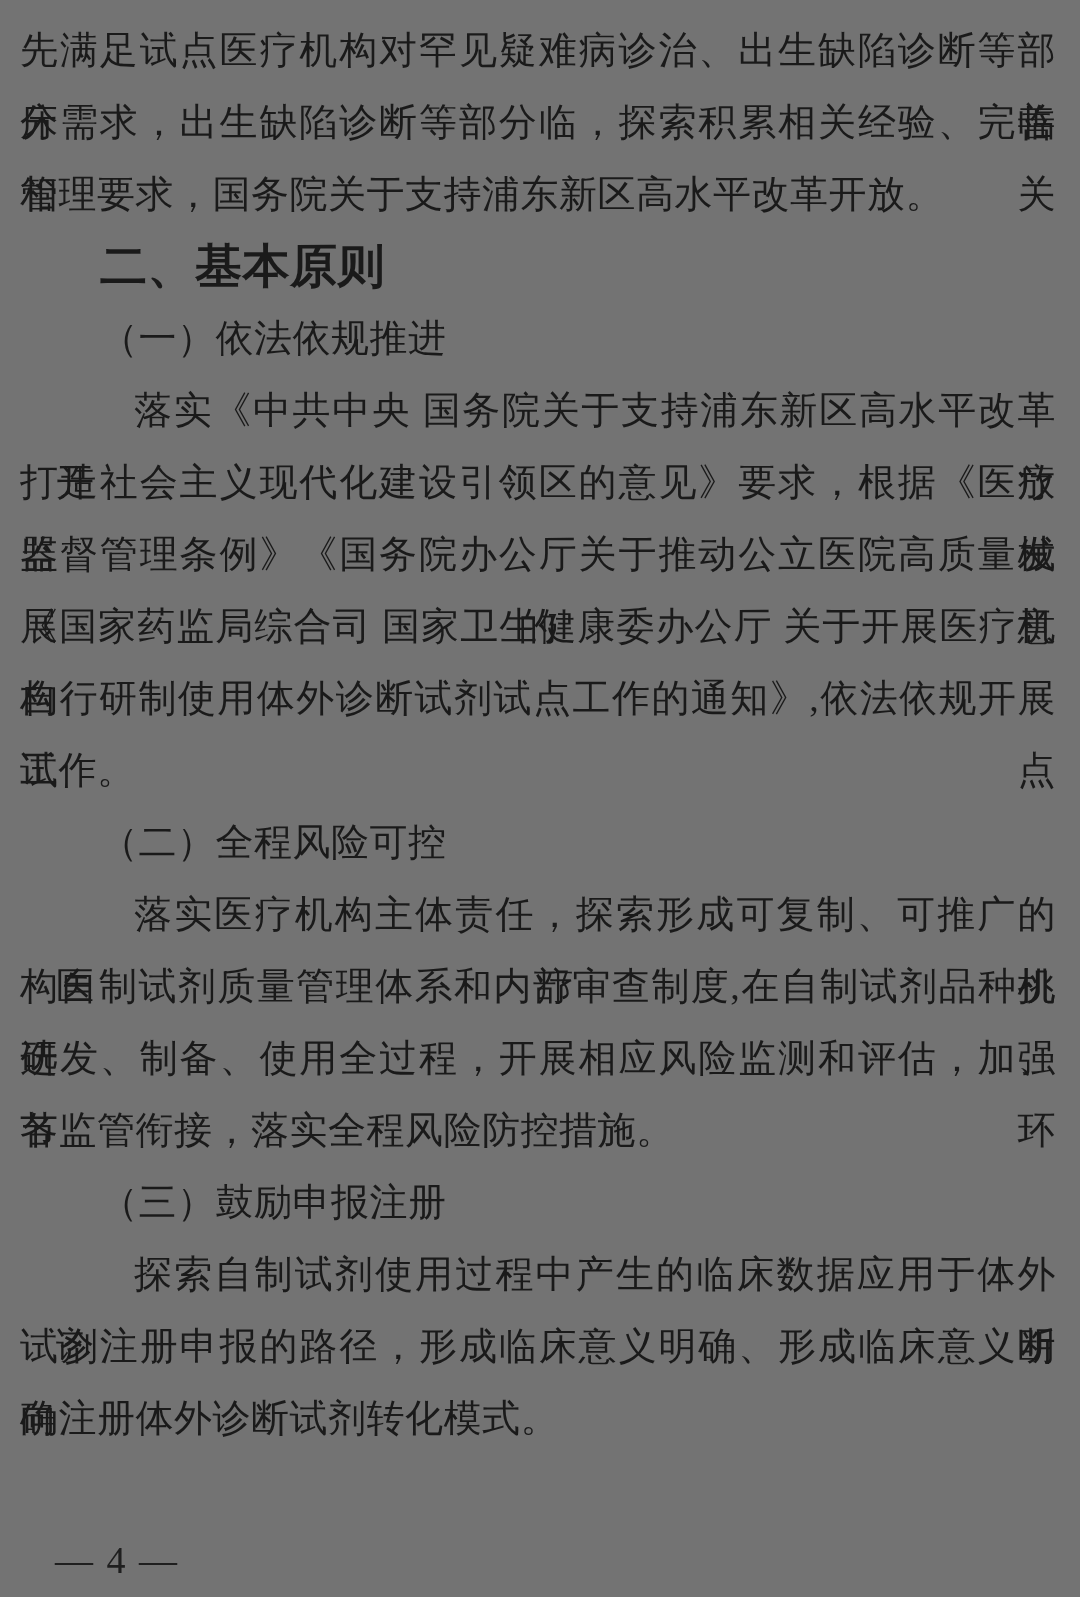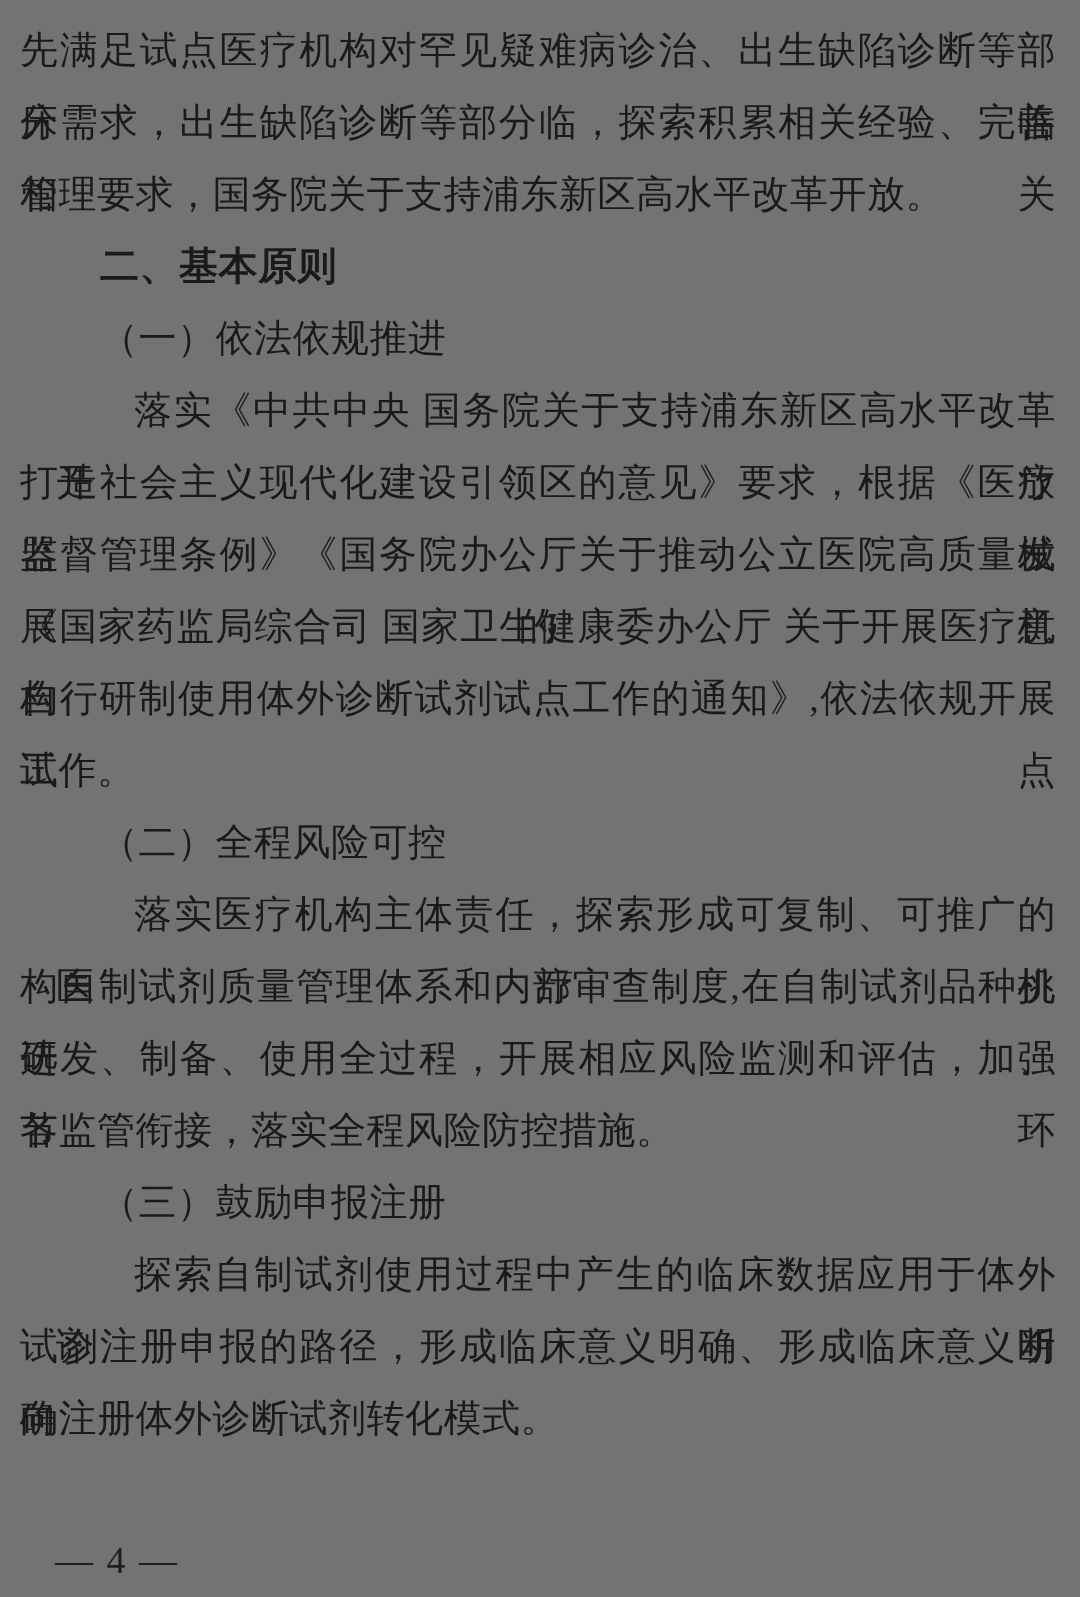--- a/index.html
+++ b/index.html
@@ -37,21 +37,21 @@
     text-justify: inter-character;
   }
   .line.indent {
     text-indent: 78px;
     margin-left: 36px;
   }
   .line.h1 {
     font-family: "Liberation Sans", "DejaVu Sans", sans-serif;
     font-weight: 700;
     padding-left: 80px;
-    font-size: 39px;
+    font-size: 47px;
   }
   .line.h2 {
     padding-left: 80px;
     font-weight: 500;
     font-size: 38px;
   }
   .footer {
     position: absolute;
     top: 1538px;
     left: 55px;

